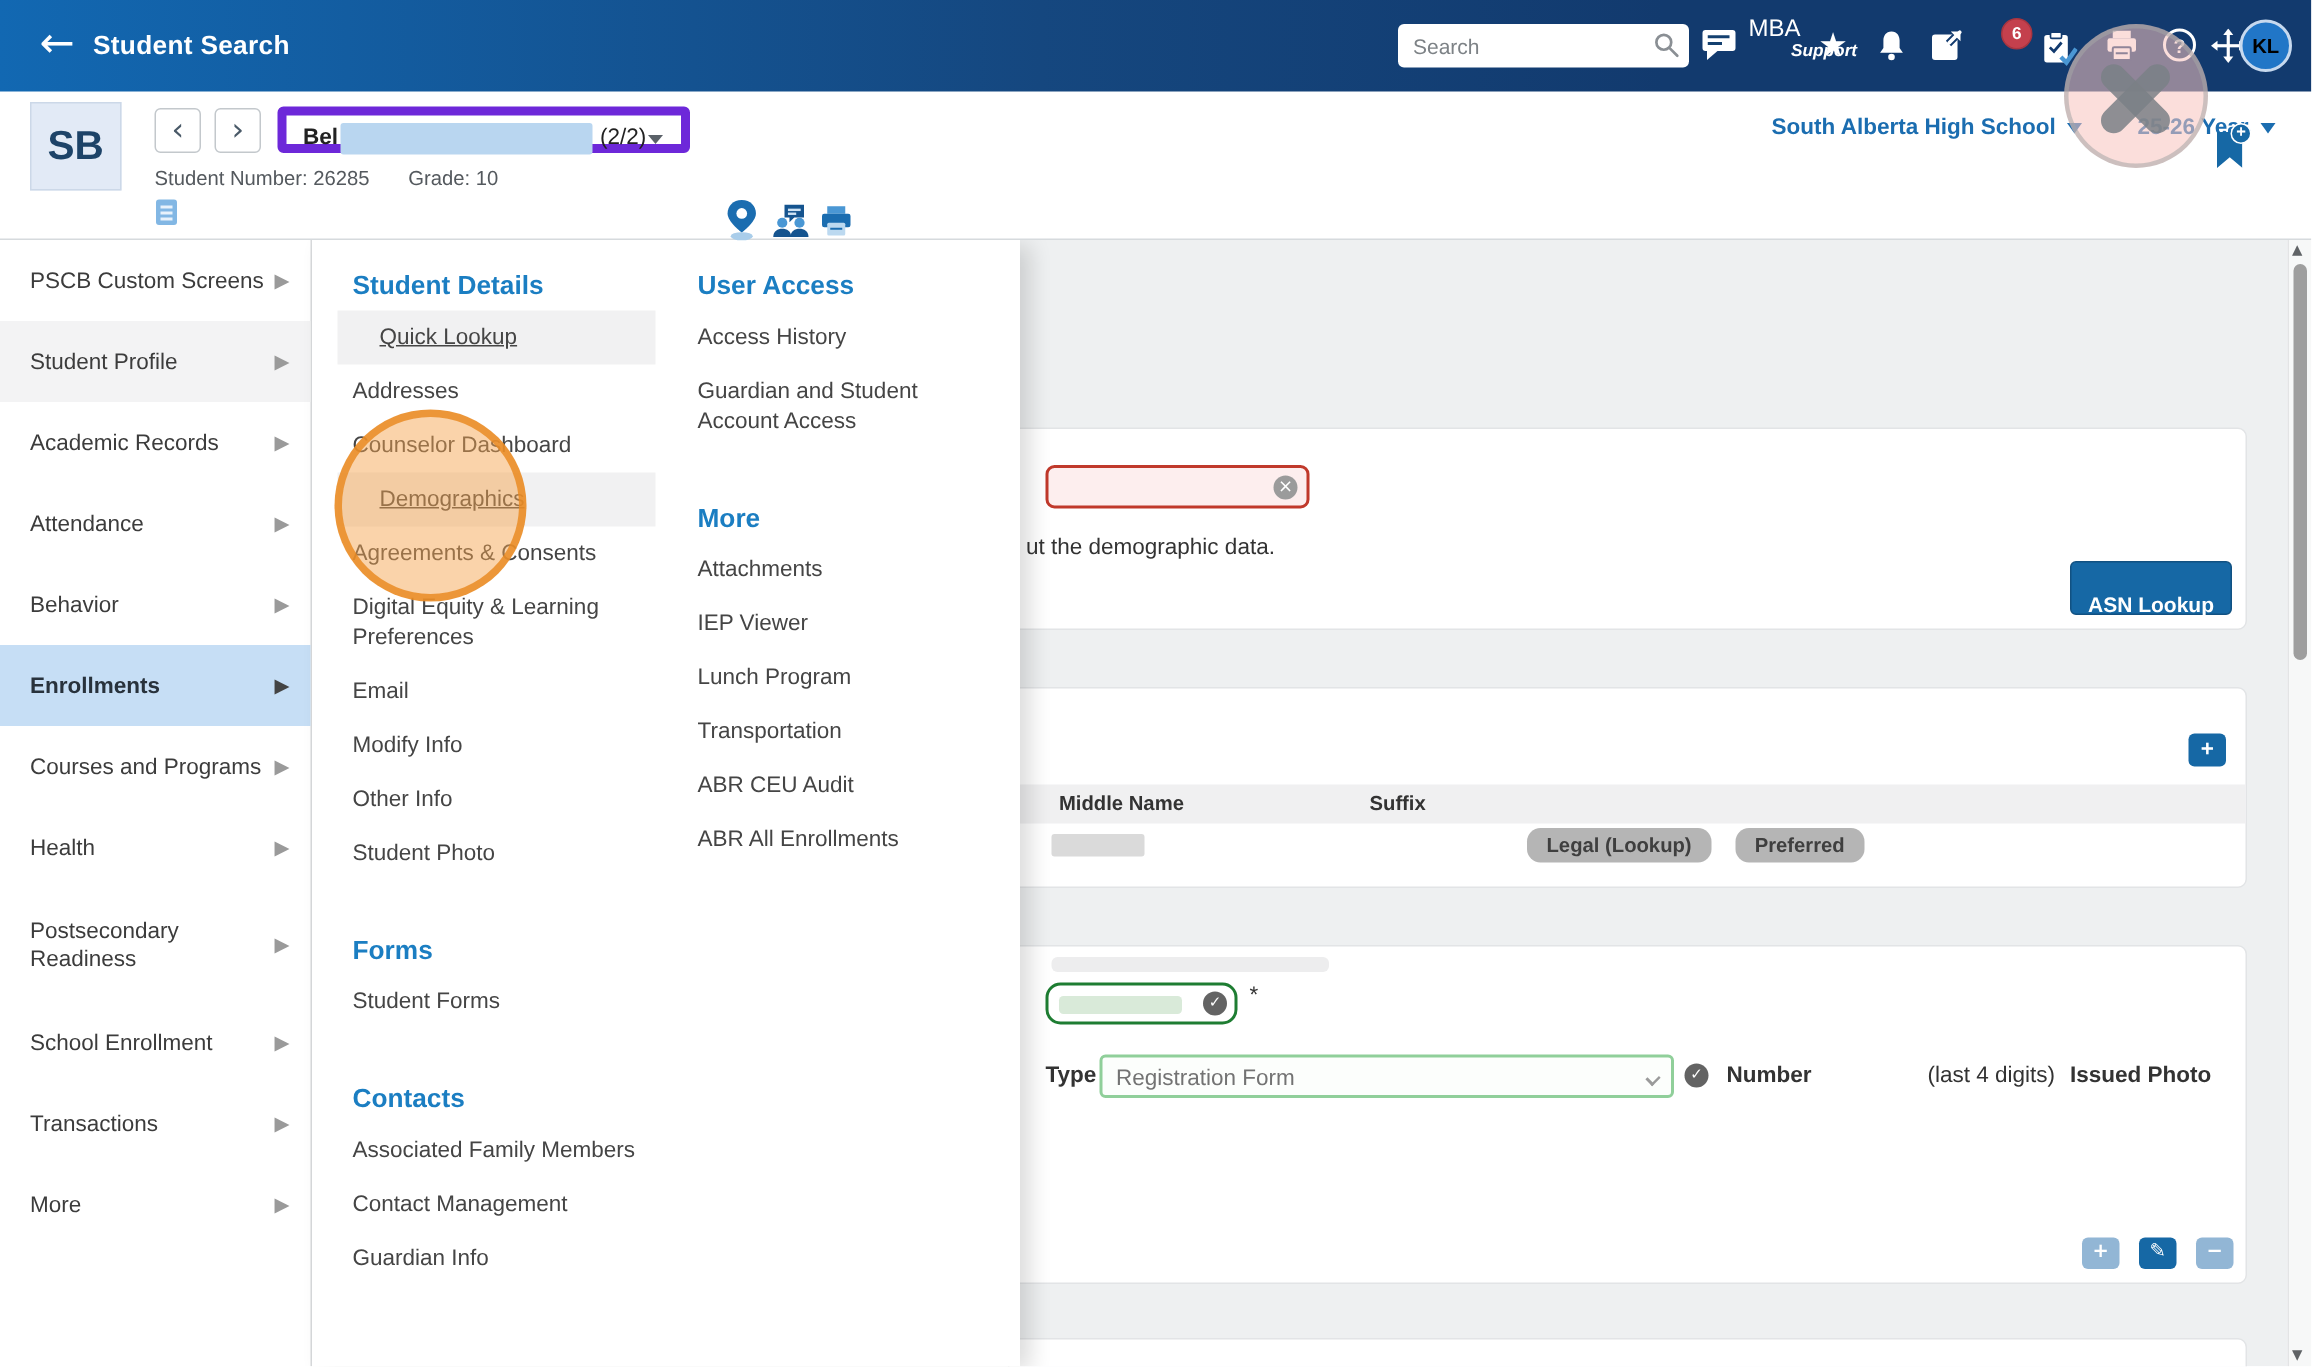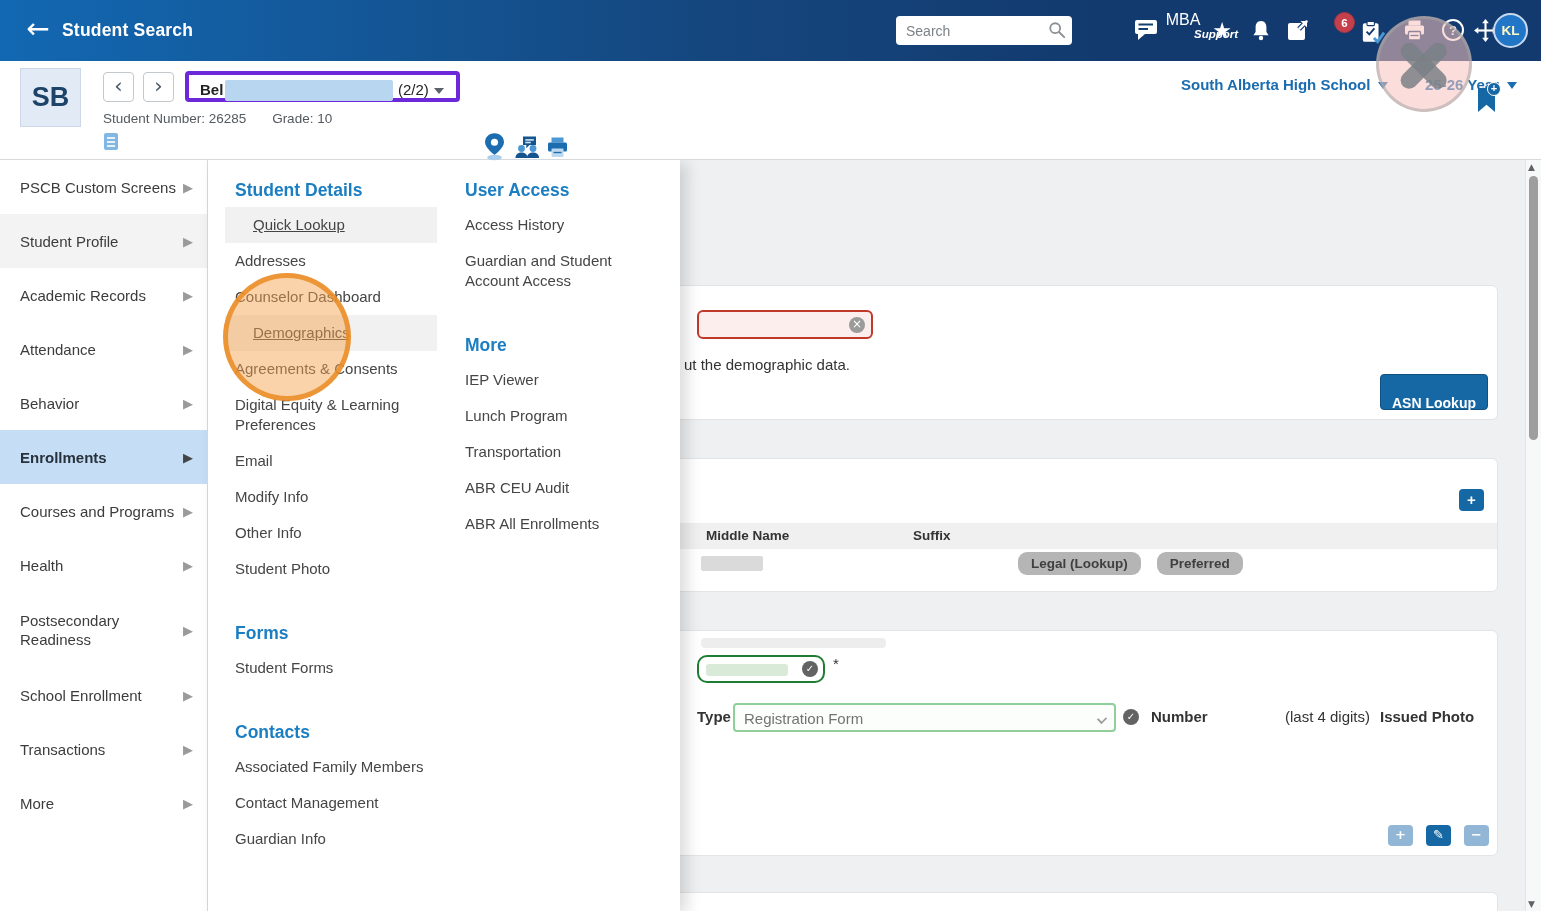--- a/index.html
+++ b/index.html
@@ -6,50 +6,50 @@
   html,body { width:1541px; height:911px; }
   body { font-family:"Liberation Sans", sans-serif; background:#fff; }
   #page { position:relative; width:1541px; height:911px; overflow:hidden; background:#fff; }
 
   
   #navbar { position:absolute; left:0; top:0; width:1541px; height:61px;
     background:linear-gradient(90deg,#1268b2 0%,#15477f 45%,#123a6e 72%,#123a6e 100%); z-index:40; }
   #back-arrow { position:absolute; left:22px; top:14px; width:32px; height:32px; color:#fff; font-size:28px;
     line-height:30px; text-align:center; cursor:pointer; font-family:"DejaVu Sans",sans-serif; }
   #nav-title { position:absolute; left:62px; top:20px; color:#fff; font-size:17.5px; font-weight:700; letter-spacing:.2px; }
-  #search-wrap { position:absolute; left:896px; top:16px; width:176px; height:29px; background:#fff; border-radius:4px; }
+  #search-wrap { position:absolute; left:932px; top:16px; width:194px; height:29px; background:#fff; border-radius:4px; }
   #search-wrap input { width:100%; height:100%; border:none; outline:none; background:transparent;
     padding:0 30px 0 10px; font-size:14px; color:#333; font-family:inherit; }
   #search-wrap input::placeholder { color:#7d8286; }
   #search-icon { position:absolute; right:6px; top:5px; }
   .nav-ic { position:absolute; top:13px; width:32px; height:34px; display:flex; align-items:center; justify-content:center; cursor:pointer; }
   #mba-block { position:absolute; left:1160px; top:12px; width:46px; text-align:center; color:#fff; cursor:pointer; line-height:1; }
   #mba-line1 { font-size:16px; font-weight:400; }
   #mba-line2 { font-size:11.5px; font-style:italic; font-weight:600; margin-top:1px;margin-left:34px; }
   .glyph { font-family:"DejaVu Sans",sans-serif; color:#fff; }
   #notif-badge { position:absolute; left:1334px; top:12px; width:21px; height:21px; border-radius:50%;
     background:#c4404d; color:#fff; font-size:11.5px; font-weight:700; display:flex; align-items:center; justify-content:center;
     border:1px solid #a83540; z-index:41; }
   #help-icon { width:22px; height:22px; border:2px solid #fff; border-radius:50%; color:#fff; font-size:13px;
     font-weight:700; display:flex; align-items:center; justify-content:center; }
   #user-avatar { position:absolute; left:1493px; top:13px; width:35px; height:35px; border-radius:50%;
-    background:#2176c7; border:2px solid #c7d9ee; color:#fef9c3; font-weight:700; font-size:13.5px;
+    background:#2176c7; border:2px solid #c7d9ee; color:#000000; font-weight:700; font-size:13.5px;
     display:flex; align-items:center; justify-content:center; cursor:pointer; }
 
   
   #subheader { position:absolute; left:0; top:61px; width:1541px; height:99px; background:#fff;
     border-bottom:1px solid #d6dadd; z-index:35; }
   #student-avatar { position:absolute; left:20px; top:7px; width:61px; height:59px; background:#e2eaf6;
     border:1px solid #ccd8e8; color:#1d4368; font-size:27px; font-weight:700;
     display:flex; align-items:center; justify-content:center; }
   .step-btn { position:absolute; top:11px; width:31px; height:30px; background:#fff; border:1px solid #c3c8cc;
     border-radius:4px; color:#4a5a68; font-size:21px; line-height:26px; text-align:center; cursor:pointer;
     font-family:"DejaVu Sans",sans-serif; }
   #student-select { position:absolute; left:185px; top:10px; width:275px; height:31px; background:#fff;
-    border:4px solid #6d28d9; border-radius:4px; cursor:pointer;padding-left:32px; }
+    border:6px solid #6d28d9; border-radius:4px; cursor:pointer;padding-left:32px; }
   #student-select .nm { position:absolute; left:11px; top:6px; font-size:15px; font-weight:700; color:#222; }
   #name-redaction { position:absolute; left:36px; top:5px; width:168px; height:21px; background:#b9d6f0; border-radius:2px; }
   #student-select .cnt { position:absolute; left:209px; top:6px; font-size:15px; color:#222; }
   #student-select .caret { position:absolute; right:12px; top:13px; width:0; height:0;
     border-left:5px solid transparent; border-right:5px solid transparent; border-top:6px solid #5a6168; }
   .hdr-ic { position:absolute; top:73px; cursor:pointer; }
   #student-meta { position:absolute; left:103px; top:50px; font-size:13.5px; color:#54595e; }
   #student-meta span { margin-right:22px; }
   #doc-mini { position:absolute; left:104px; top:72px; width:14px; height:17px; background:#82b7e4; border-radius:2px; cursor:pointer; }
   #doc-mini i { position:absolute; left:3px; top:4px; width:8px; height:2px; background:#e8f2fb;
@@ -441,20 +441,21 @@
       <div class="fly-item">Contact Management</div>
       <div class="fly-item">Guardian Info</div>
     </div>
 
     <div class="fly-col" id="fly-col2">
       <div class="fly-h">User Access</div>
       <div class="fly-item">Access History</div>
       <div class="fly-item">Guardian and Student Account Access</div>
 
       <div class="fly-h gap">More</div>
+      <div class="fly-item">Attachments</div>
       <div class="fly-item">IEP Viewer</div>
       <div class="fly-item">Lunch Program</div>
       <div class="fly-item">Transportation</div>
       <div class="fly-item">ABR CEU Audit</div>
       <div class="fly-item">ABR All Enrollments</div>
     </div>
   </div>
 
   <div id="orange-ring"></div>
   <div id="pink-x">

